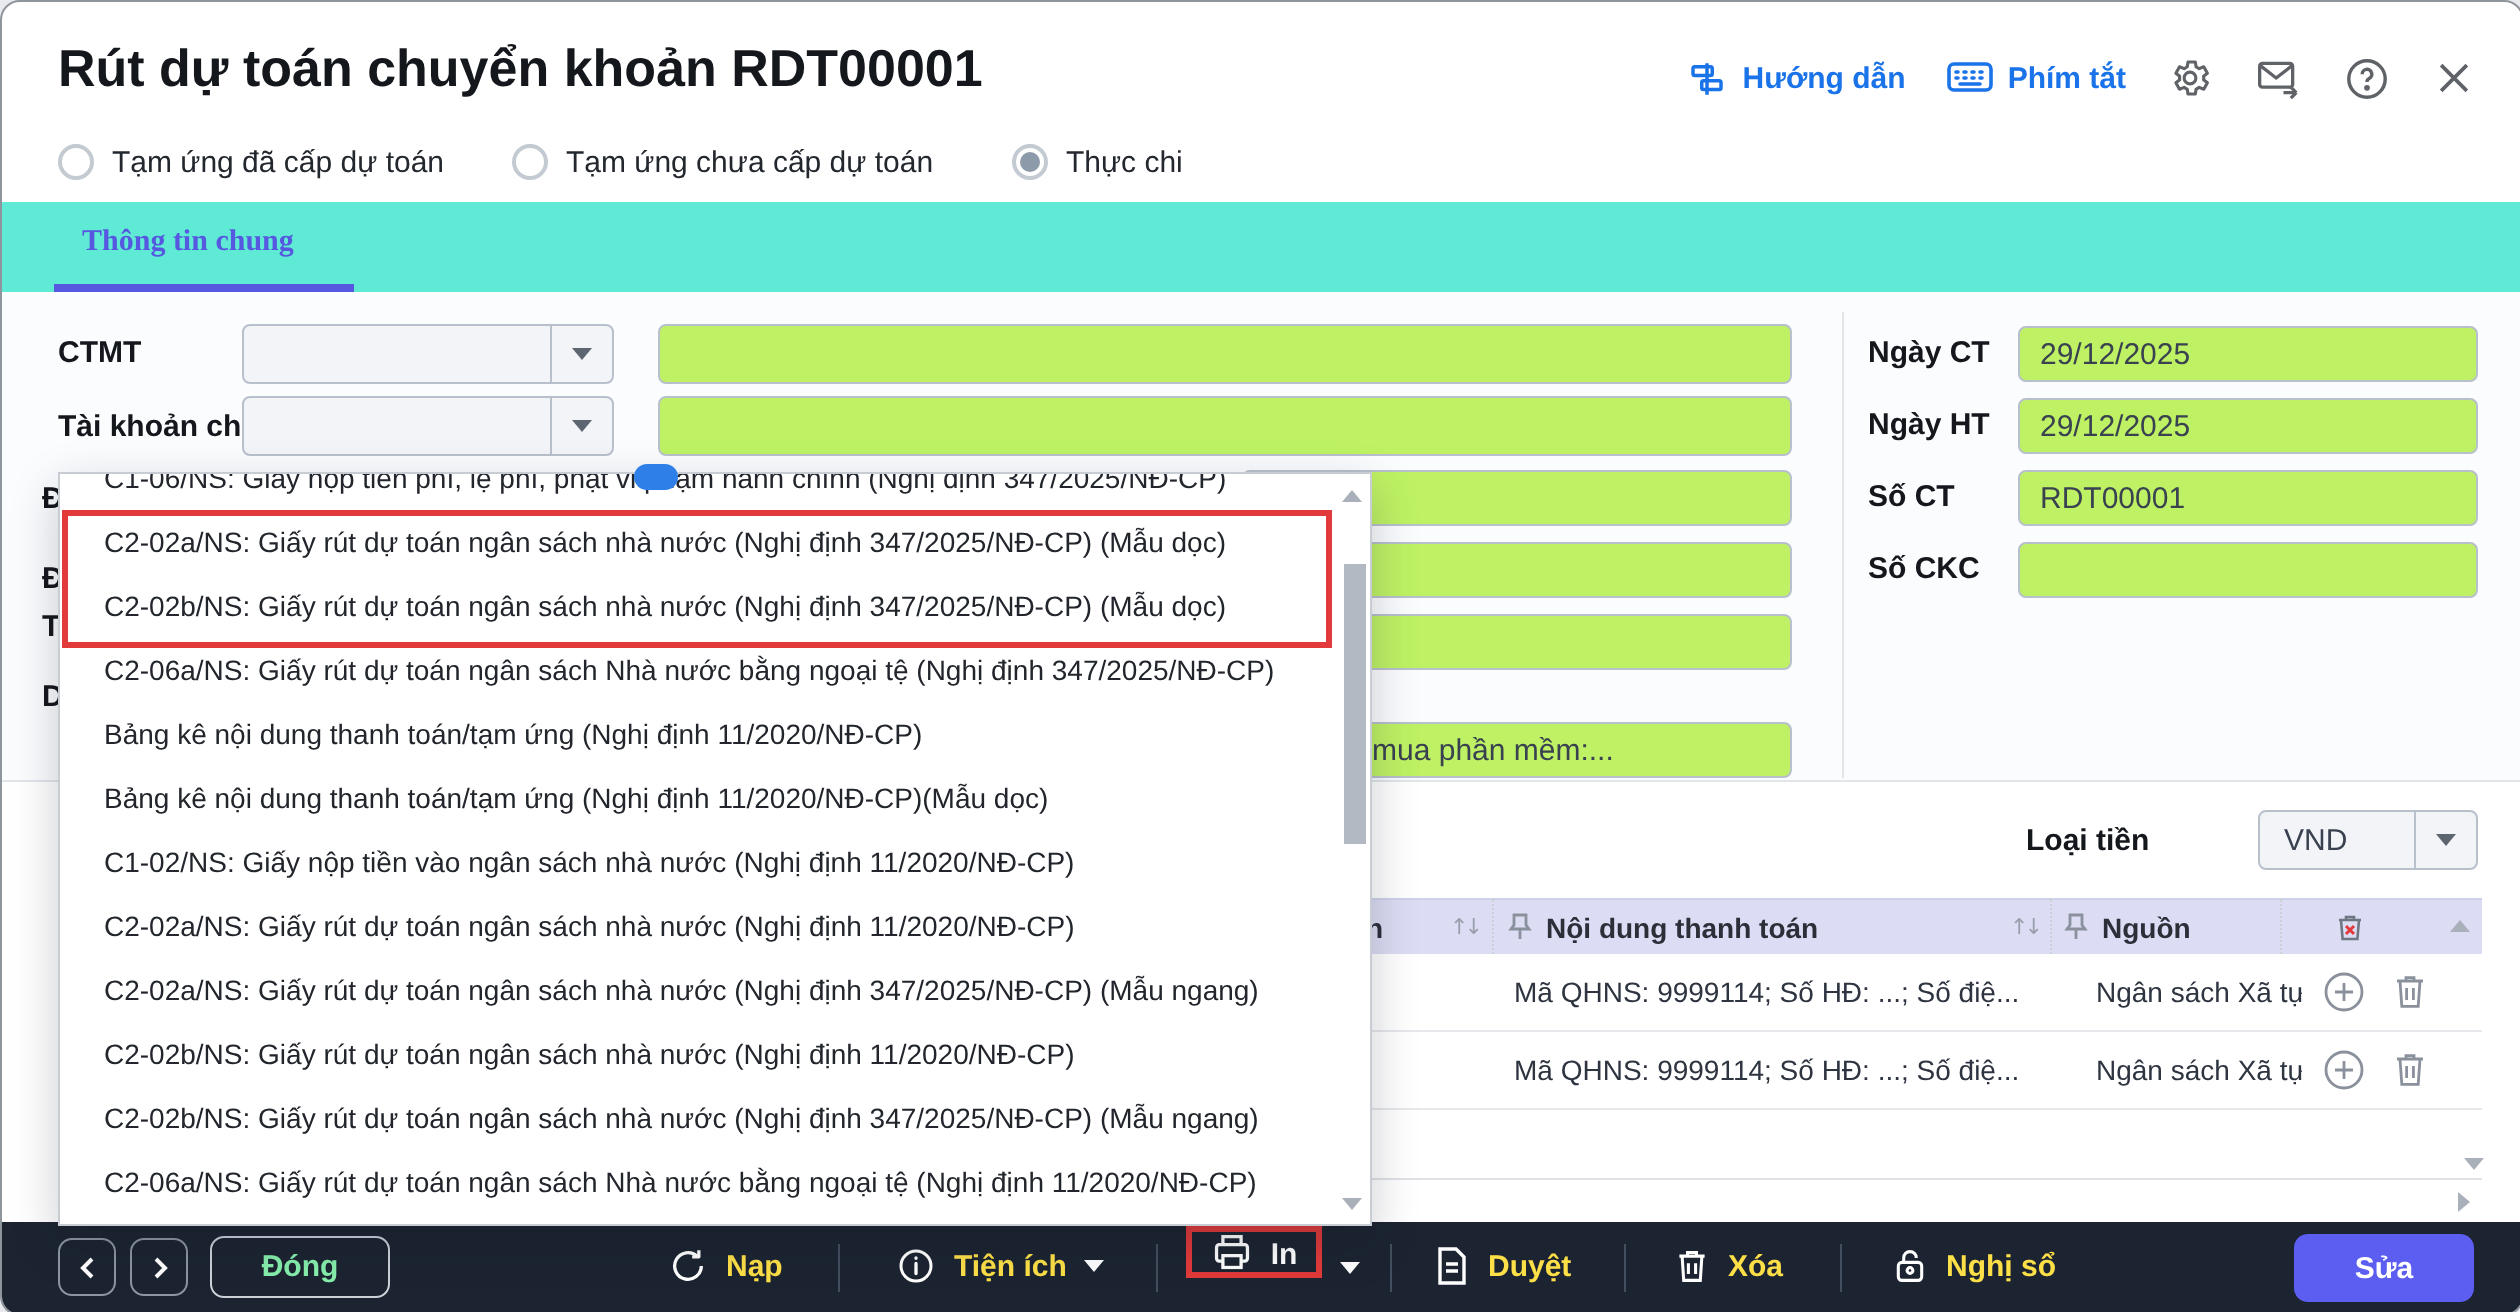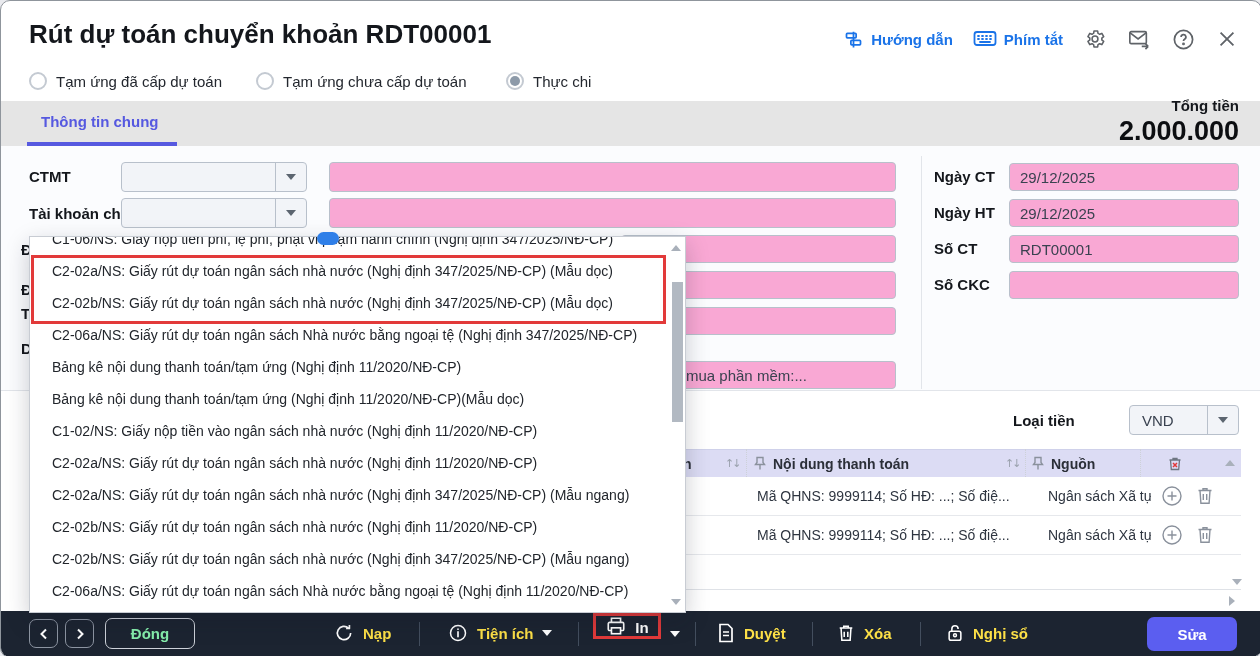--- a/index.html
+++ b/index.html
@@ -10,30 +10,30 @@
   .hdr-actions{position:absolute;right:22px;top:26px;display:flex;align-items:center;gap:20px;}
   .hdr-link{display:flex;align-items:center;gap:7px;color:#1a73e8;font-size:15px;font-weight:bold;cursor:pointer;}
   .hdr-ico{width:24px;height:24px;display:flex;align-items:center;justify-content:center;}
   
   .radio{position:absolute;top:71px;display:flex;align-items:center;gap:9px;font-size:15px;color:#23272e;}
   .r1{left:28px}.r2{left:255px}.r3{left:505px}
   .rc{width:18px;height:18px;border-radius:50%;border:2px solid #c4cad2;background:#fff;box-sizing:border-box;position:relative;}
   .sel .rc{border-color:#c4cad2;}
   .sel .rc::after{content:"";position:absolute;left:2px;top:2px;width:10px;height:10px;border-radius:50%;background:#8d9aa9;}
   
-  .tabbar{position:absolute;left:0;top:100px;width:100%;height:45px;border-bottom:1px solid #e1e4e9;background:#e5e5e5;}
+  .tabbar{position:absolute;left:0;top:100px;width:100%;height:45px;border-bottom:1px solid #e1e4e9;background:#5eead4;font-family:Liberation Serif, serif;}
   .tab{position:absolute;left:40px;top:12px;font-size:15px;font-weight:bold;color:#5659e0;cursor:pointer;}
   .tab-underline{position:absolute;left:26px;bottom:0;width:150px;height:4px;background:#5659e0;}
   .total-wrap{position:absolute;right:22px;top:96px;text-align:right;}
   .total-label{font-size:15px;font-weight:bold;color:#14171c;}
   .total-value{font-size:27px;font-weight:bold;color:#0c0e11;margin-top:2px;}
   
   .form-bg{position:absolute;left:0;top:145px;width:100%;height:245px;background:#fbfcfe;}
   .flabel{position:absolute;font-size:15px;font-weight:bold;color:#14171c;}
-  .inp{position:absolute;background:#f9a8d4;border:1px solid #b8c0cb;border-radius:4px;box-sizing:border-box;
+  .inp{position:absolute;background:#bef264;border:1px solid #b8c0cb;border-radius:4px;box-sizing:border-box;
        font-size:15px;color:#3a4250;display:flex;align-items:center;padding:0 10px;}
   .combo{position:absolute;background:#f2f4f8;border:1px solid #b8c0cb;border-radius:4px;box-sizing:border-box;display:flex;}
   .combo .cbody{flex:1;}
   .combo .cbtn{width:30px;border-left:1px solid #b8c0cb;display:flex;align-items:center;justify-content:center;}
   .tri{width:0;height:0;border-left:5px solid transparent;border-right:5px solid transparent;border-top:6px solid #5c6570;}
   .vdiv{position:absolute;left:920px;top:155px;width:1px;height:233px;background:#e2e5ea;}
   .hdiv{position:absolute;left:0;top:389px;width:100%;height:1px;background:#e2e5ea;}
   .clip-letter{position:absolute;width:9px;overflow:hidden;font-size:15px;font-weight:bold;color:#14171c;z-index:2;}
   
   .cur-label{position:absolute;left:1012px;top:411px;font-size:15px;font-weight:bold;color:#14171c;}
@@ -139,24 +139,20 @@
       </div>
       <div class="radio r3 sel">
         <span class="rc"></span>
         <span>Thực chi</span>
       </div>
     </div>
 
   <div class="tabbar">
     <div class="tab">Thông tin chung</div>
     <div class="tab-underline"></div>
-  </div>
-  <div class="total-wrap">
-    <div class="total-label">Tổng tiền</div>
-    <div class="total-value">2.000.000</div>
   </div>
 
   <div class="form-bg"></div>
   <div class="flabel" style="left:28px;top:167px;">CTMT</div>
   <div class="combo" style="left:120px;top:161px;width:186px;height:30px;">
     <div class="cbody"></div>
       <div class="cbtn">
         <span class="tri"></span>
       </div>
   </div>

